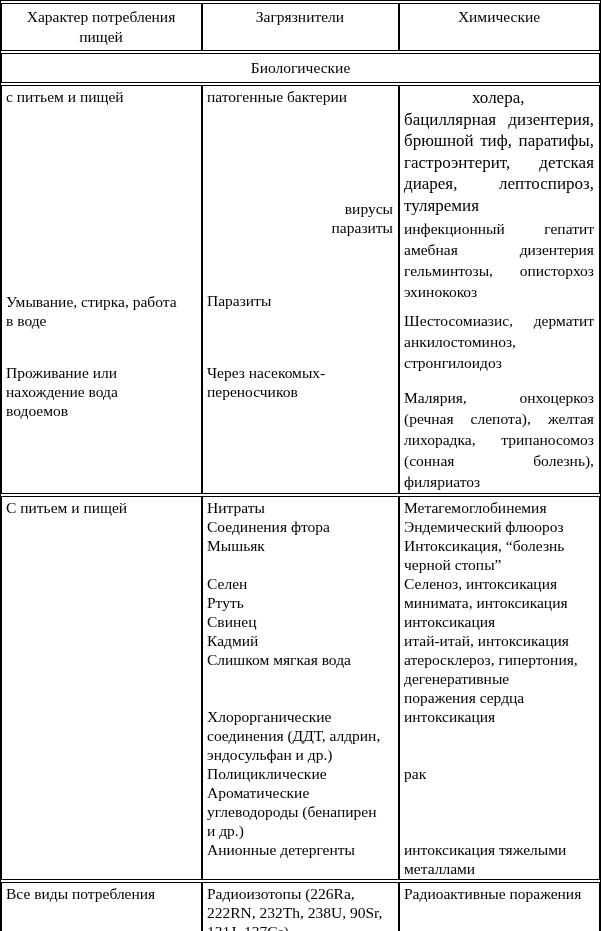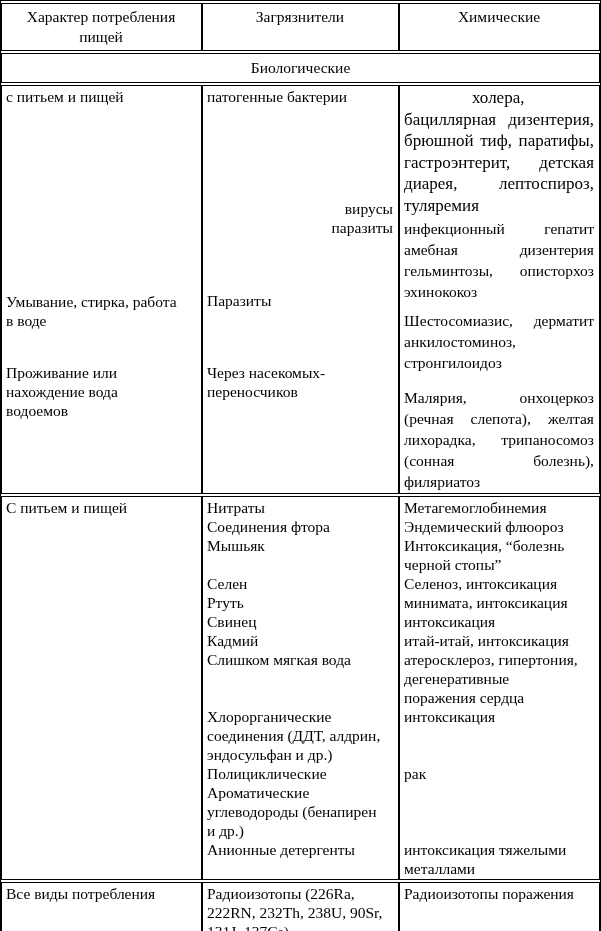--- a/index.html
+++ b/index.html
@@ -139,17 +139,17 @@
       <tr>
         <td>
           <div class="blk pre">Все виды потребления</div>
         </td>
         <td>
           <div class="blk pre">Радиоизотопы (226Ra,
 222RN, 232Th, 238U, 90Sr,
 131J, 137Cs)</div>
         </td>
         <td>
-          <div class="blk pre">Радиоизотопы поражения</div>
+          <div class="blk pre">Радиоактивные поражения</div>
         </td>
       </tr>
     </tbody>
 </table>
 
 </body></html>

